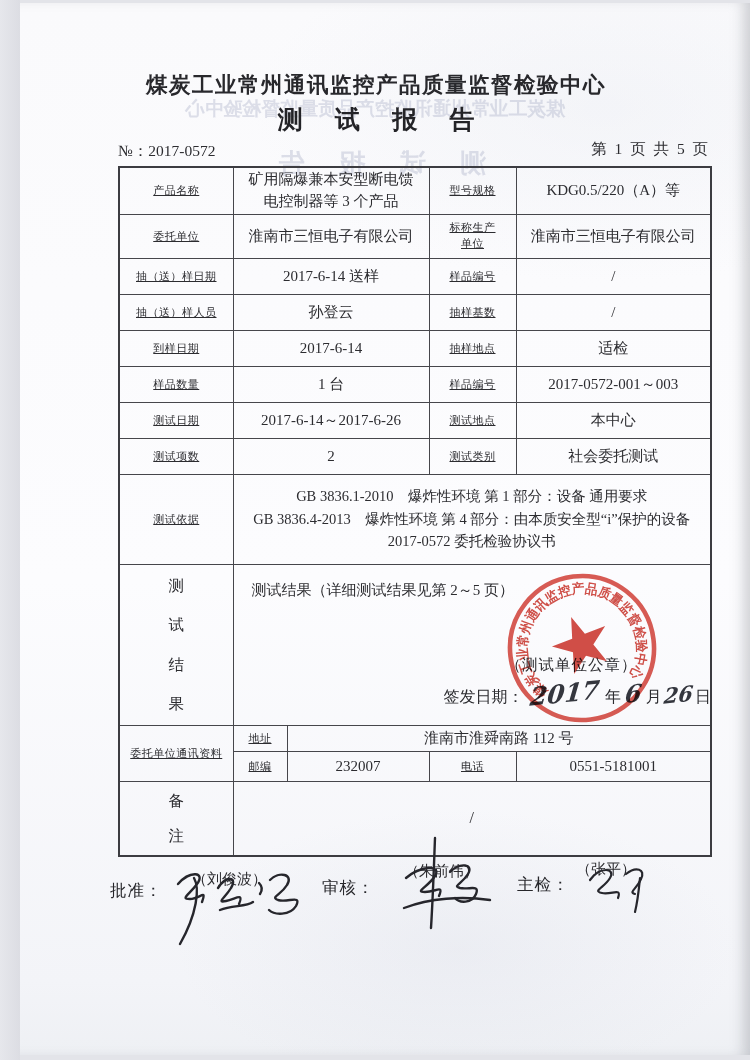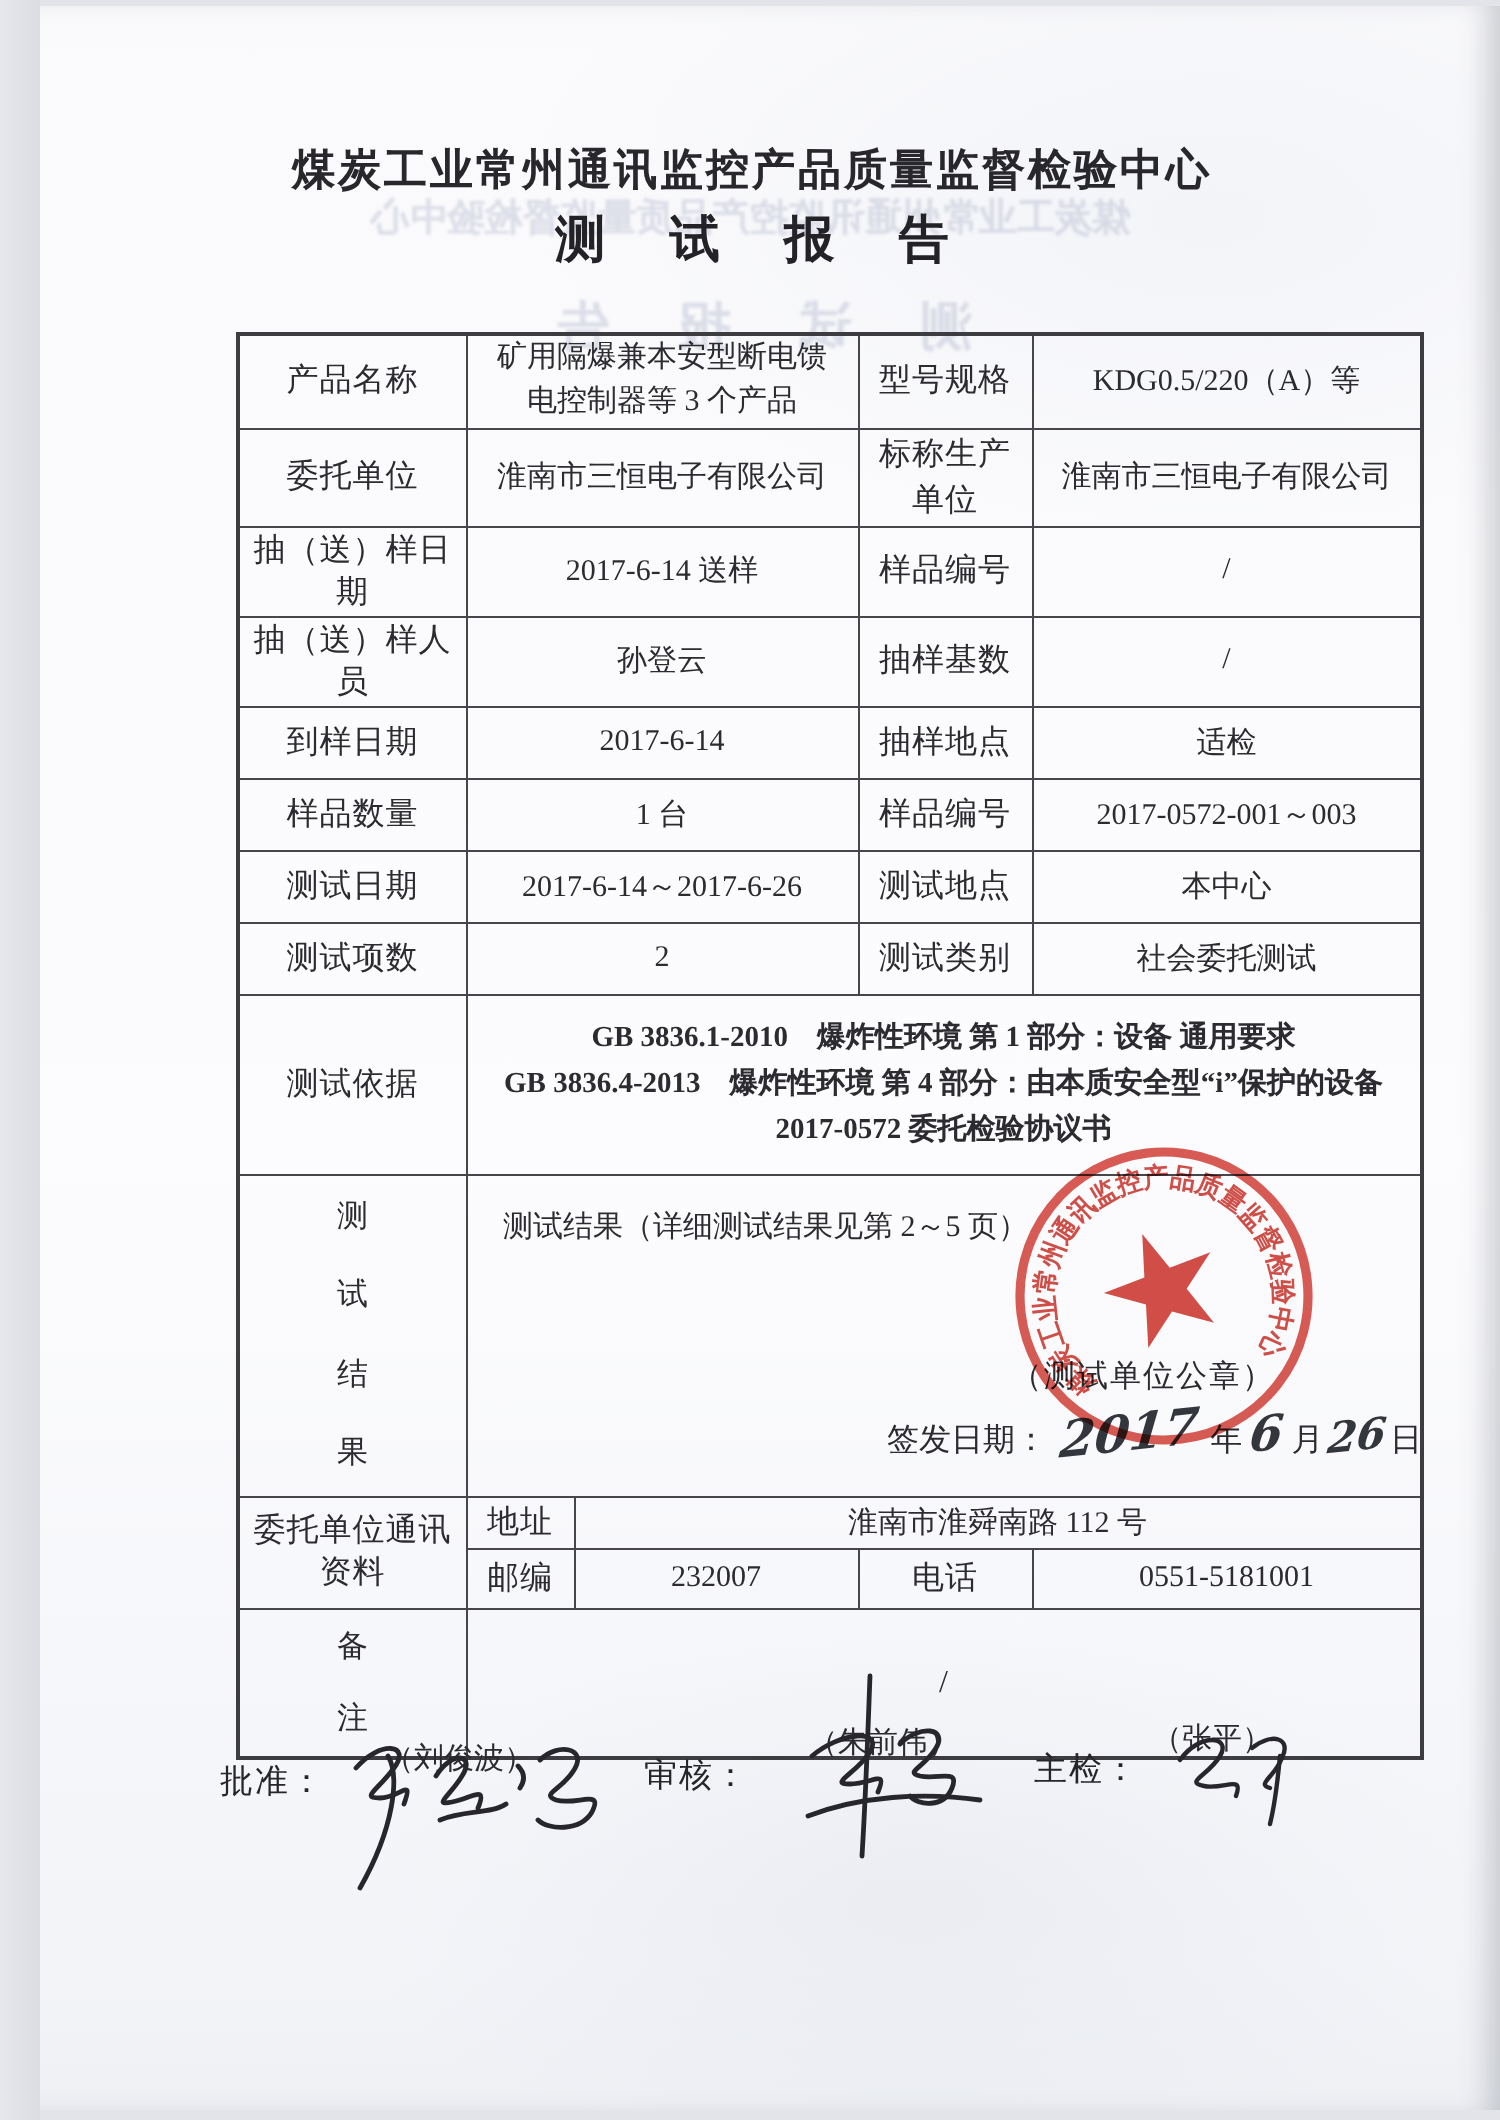--- a/index.html
+++ b/index.html
@@ -21,24 +21,24 @@
   
   .org-title{position:absolute;left:20px;top:70px;width:712px;text-align:center;font-size:21.5px;font-weight:bold;letter-spacing:1.5px;color:#28282c;}
   .report-title{position:absolute;left:20px;top:103px;width:712px;text-align:center;font-size:25px;font-weight:bold;letter-spacing:13px;text-indent:13px;color:#232327;}
   .no-line{position:absolute;left:118px;top:141px;width:594px;height:20px;font-size:15.5px;}
   .no-left{position:absolute;left:0;top:0;}
   .no-right{position:absolute;right:2px;top:-2px;letter-spacing:2px;}
   
   table.main{position:absolute;left:118px;top:166px;border-collapse:collapse;table-layout:fixed;
     border:2px solid #3c3c41;font-size:15px;color:#2c2c30;}
   table.main td{border:1.6px solid #46464b;text-align:center;vertical-align:middle;padding:1px 3px;overflow:hidden;}
-  td.lab{font-size:16px;letter-spacing:.5px;}
+  td.lab{font-size:11px;letter-spacing:.5px;text-decoration:underline;}
   td.val{font-size:15px;}
   .preline{white-space:pre-line;line-height:1.45;font-size:14.5px;}
-  td.basis{text-align:left;vertical-align:middle;padding:6px 10px 6px 12px;font-size:14.5px;line-height:1.58;font-weight:bold;}
+  td.basis{text-align:left;vertical-align:middle;padding:6px 10px 6px 12px;font-size:14.5px;line-height:1.58;}
   .vstack{display:inline-block;width:1.15em;word-break:break-all;}
   .vs-result{line-height:2.55;font-size:15.5px;}
   .vs-remark{line-height:2.3;font-size:15.5px;}
   td.resultcell{position:relative;text-align:left;vertical-align:top;}
   .result-heading{position:absolute;left:18px;top:16px;font-size:15px;}
   .seal-note{position:absolute;left:272px;top:90px;font-size:15.5px;letter-spacing:1px;}
   .sign-line{position:absolute;left:210px;top:114px;font-size:16px;white-space:nowrap;}
   .hand{display:inline-block;font-style:italic;font-weight:bold;color:#34363e;
     font-family:"DejaVu Serif",serif;transform:rotate(-6deg) skewX(-12deg);}
   .hand-y{font-size:25px;margin:0 2px 0 6px;}
@@ -59,20 +59,24 @@
 
 <div id="page">
   <div class="paper"></div>
   <div class="edge-strip"></div>
 
   <div class="ghost ghost-1">煤炭工业常州通讯监控产品质量监督检验中心</div>
   <div class="ghost ghost-2">测 试 报 告</div>
 
   <div class="org-title">煤炭工业常州通讯监控产品质量监督检验中心</div>
   <div class="report-title">测 试 报 告</div>
+  <div class="no-line">
+    <span class="no-left"><span>№：</span><span>2017-0572</span></span>
+    <span class="no-right">第 1 页  共 5 页</span>
+  </div>
 
   <table class="main">
     <colgroup>
         <col style="width:114px">
         <col style="width:54px">
         <col style="width:142px">
         <col style="width:87px">
         <col style="width:195px">
       </colgroup>
 

